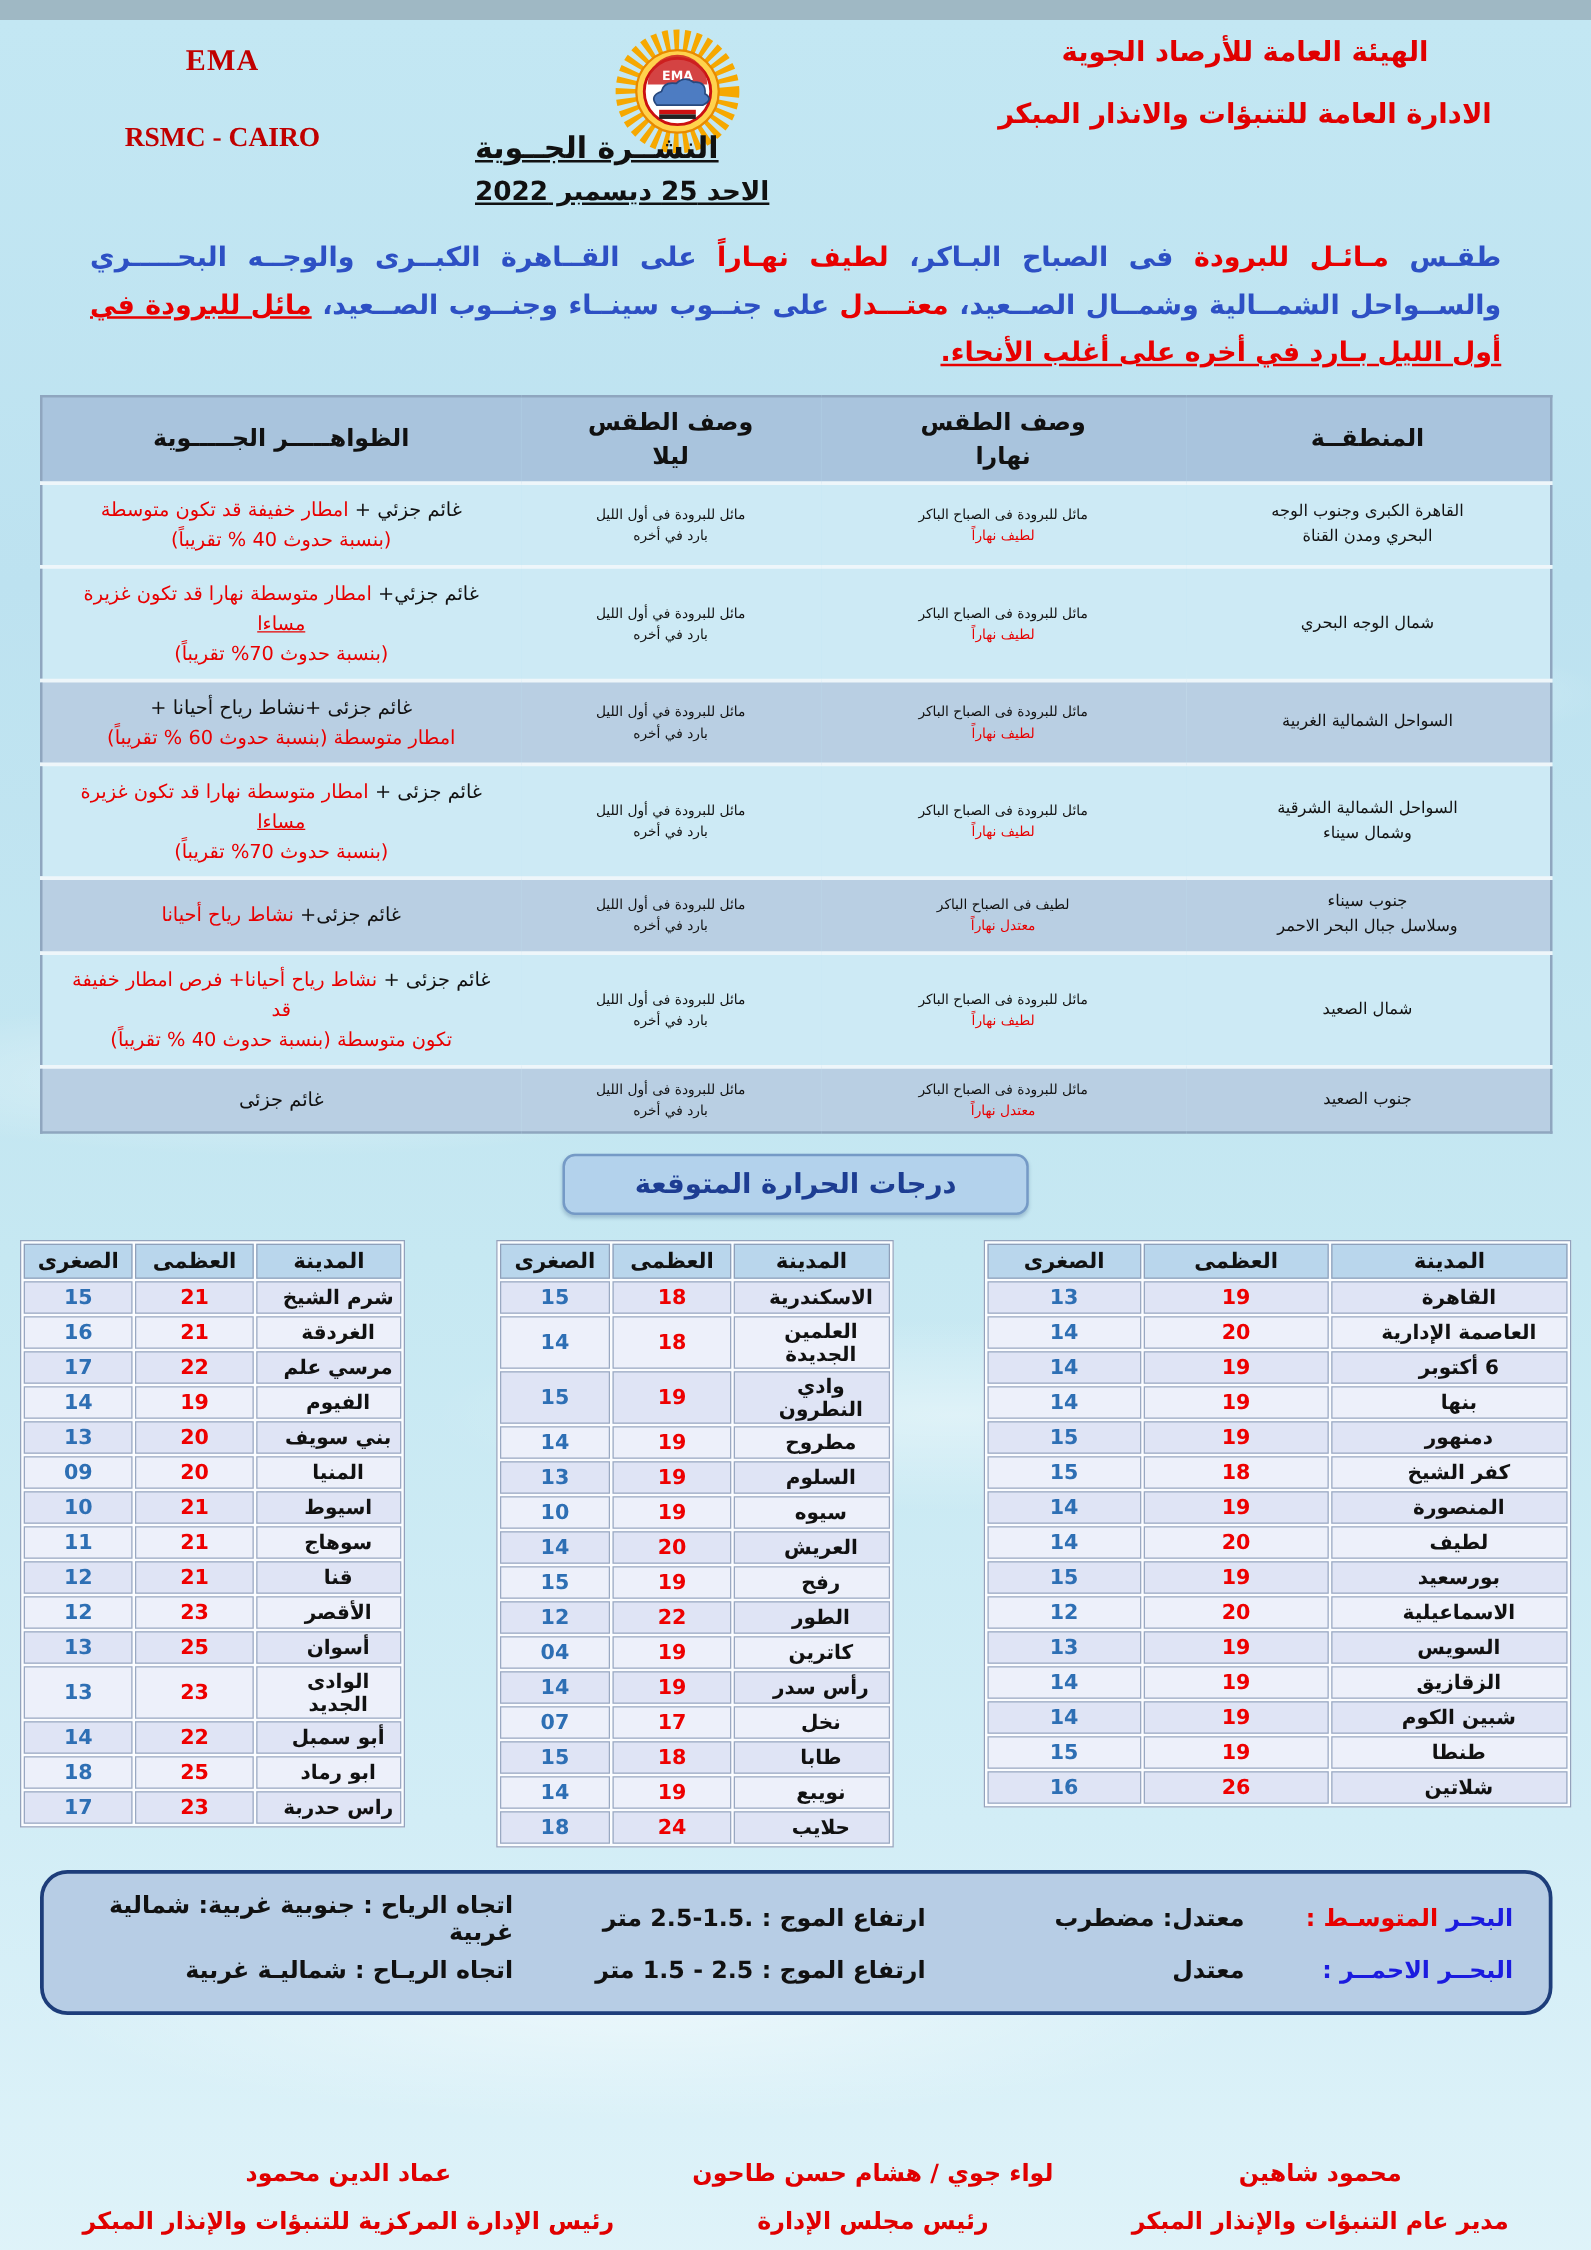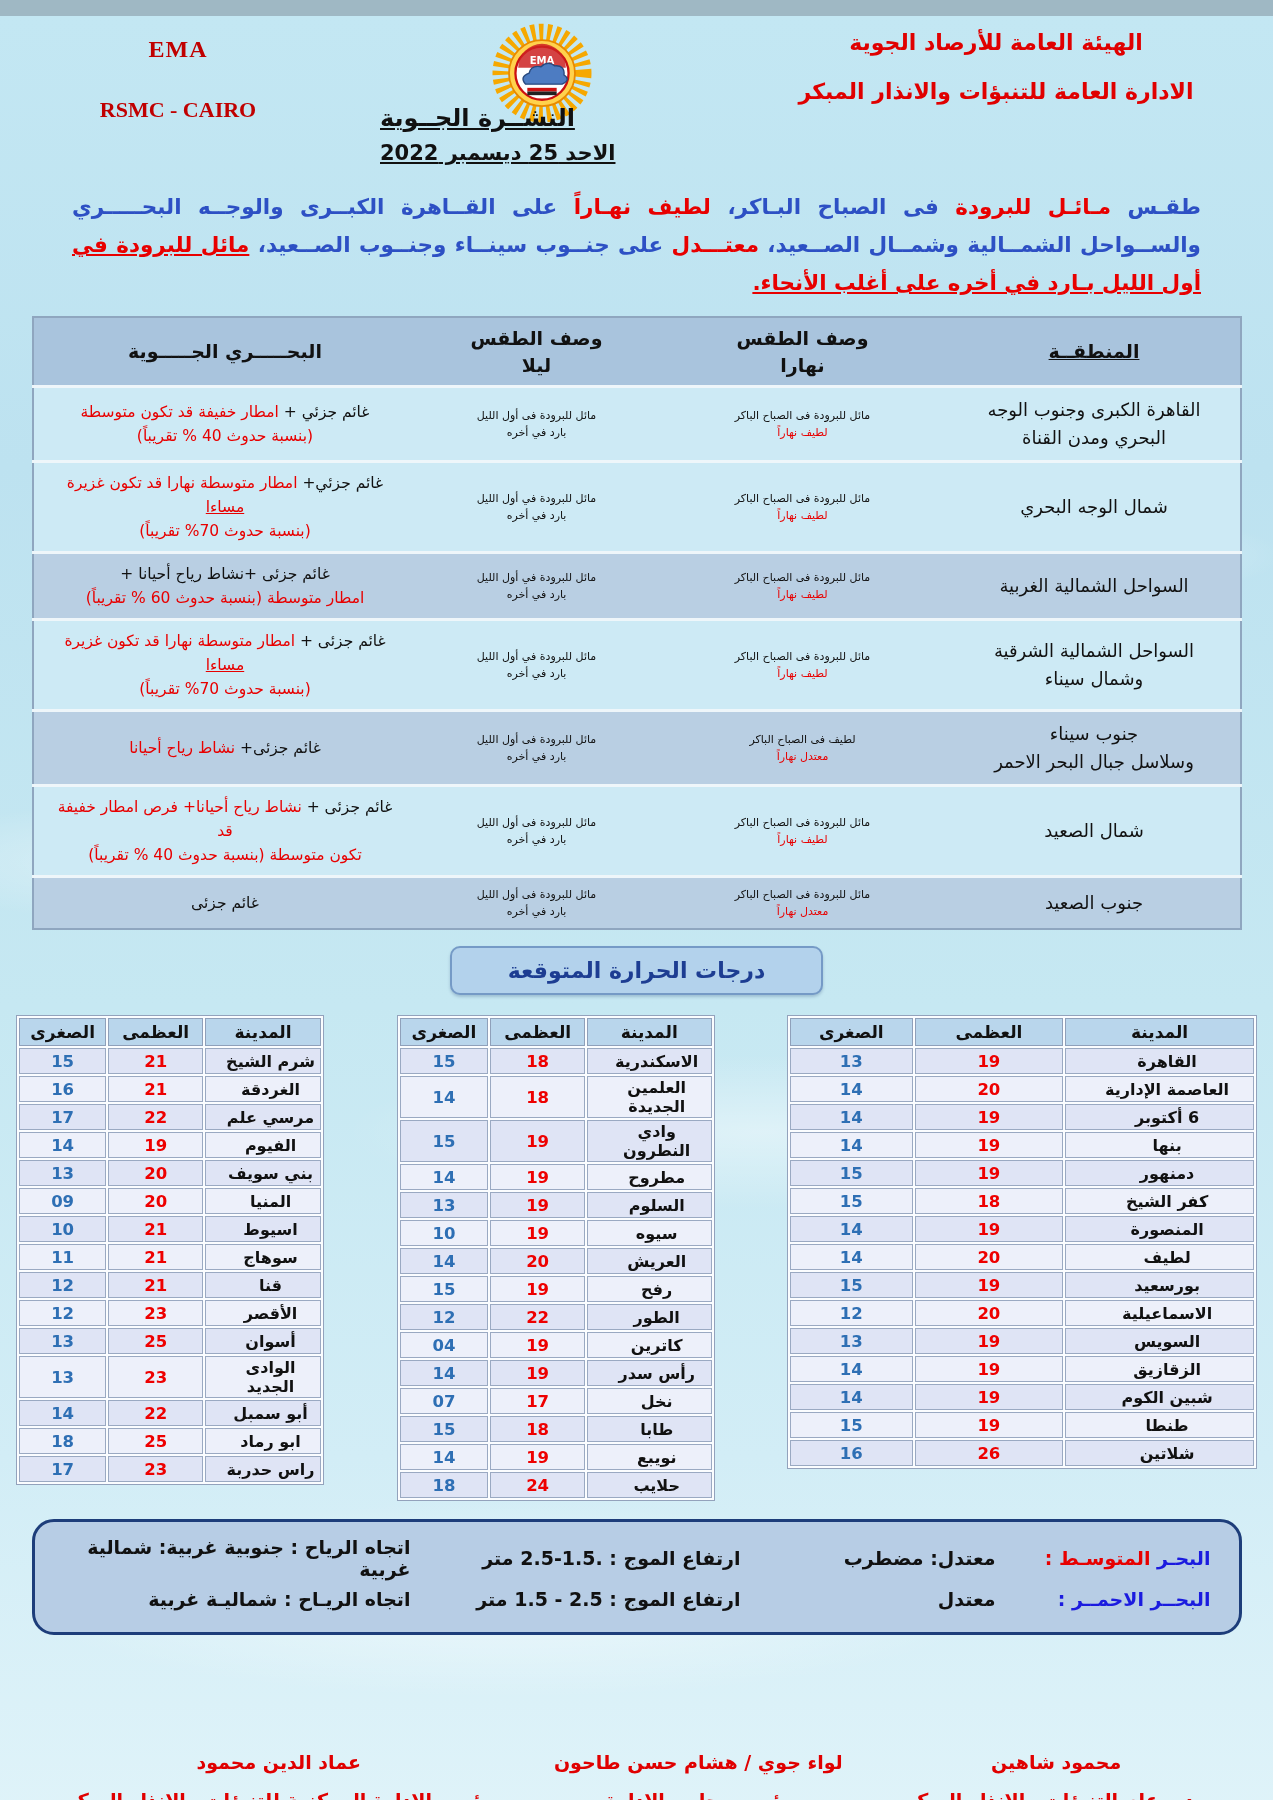--- a/index.html
+++ b/index.html
@@ -34,24 +34,24 @@
   .u{ text-decoration:underline; }
   
   table.forecast{ width:1208px; margin:0 auto; border-collapse:collapse; table-layout:fixed;
     border:2px solid #8fa6bf; }
   .forecast th{ background:#a9c4dd; color:#111; font-size:19px; font-weight:bold;
     padding:7px 4px; white-space:pre-line; line-height:1.4; border-bottom:3px solid #eef6fa;}
   .forecast td{ text-align:center; vertical-align:middle; padding:8px 18px;
     white-space:pre-line; font-weight:normal; line-height:1.55; }
   .forecast tbody tr{ border-top:3px solid #eef6fa; background:#cdeaf5; }
   .forecast tbody tr.alt{ background:#b9cfe3; }
-  .forecast td.region{ font-size:18px; color:#111; }
+  .forecast td.region{ font-size:13px; color:#111; }
   .forecast td.day, .forecast td.night{ font-size:11px; }
   .forecast td.phen{ font-size:15.5px; }
-  .w-region{ width:292px;text-decoration:underline; } .w-day{ width:292px; } .w-night{ width:240px; } .w-phen{ width:384px; }
+  .w-region{ width:292px; } .w-day{ width:292px; } .w-night{ width:240px; } .w-phen{ width:384px; }
   
   .temps-title-wrap{ text-align:center; margin:16px 0 20px 0; }
   .temps-title{ display:inline-block; background:#b3d2ec; border:2px solid #759ac6;
     border-radius:10px; padding:10px 56px; color:#1d3d92; font-size:22px; font-weight:bold;
     box-shadow:0 2px 3px rgba(40,70,120,.25); }
   .temps-row{ display:flex; justify-content:space-between; align-items:flex-start; padding:0 16px; }
   table.temp-table{ border-collapse:separate; border-spacing:2px; background:#fbfdff;
     border:1px solid #93a2bc; }
   .temp-table th{ background:#b9d6ec; color:#111; border:1px solid #8fa0ba;
     font-size:17px; font-weight:bold; padding:3px 4px; }
@@ -115,21 +115,21 @@
   <p class="summary" id="summary"><span class="c-b">طقـس </span><span class="c-r">مـائـل للبرودة </span><span class="c-b">فى الصباح البـاكر، </span><span class="c-r">لطيف نهـاراً </span><span class="c-b">على القــاهرة الكبــرى والوجــه البحـــــري والســواحل الشمــالية وشمــال الصــعيد، </span><span class="c-r">معتـــدل </span><span class="c-b">على جنــوب سينــاء وجنــوب الصــعيد، </span><span class="c-r u">مائل للبرودة في أول الليل بـارد في أخره على أغلب الأنحاء.</span></p>
 
   <table class="forecast">
     <thead>
       <tr>
         <th class="w-region">المنطقــة</th>
         <th class="w-day">وصف الطقس
 نهارا</th>
         <th class="w-night">وصف الطقس
 ليلا</th>
-        <th class="w-phen">البحـــــري الجـــــوية</th>
+        <th class="w-phen">الظواهـــــر الجـــــوية</th>
       </tr>
     </thead>
     <tbody id="forecast-body">
         <tr>
           <td class="region">القاهرة الكبرى وجنوب الوجه
 البحري ومدن القناة</td>
           <td class="day"><span class="c-k">مائل للبرودة فى الصباح الباكر
 </span><span class="c-r">لطيف نهاراً</span></td>
           <td class="night"><span class="c-k">مائل للبرودة فى أول الليل
 بارد في أخره</span></td>

